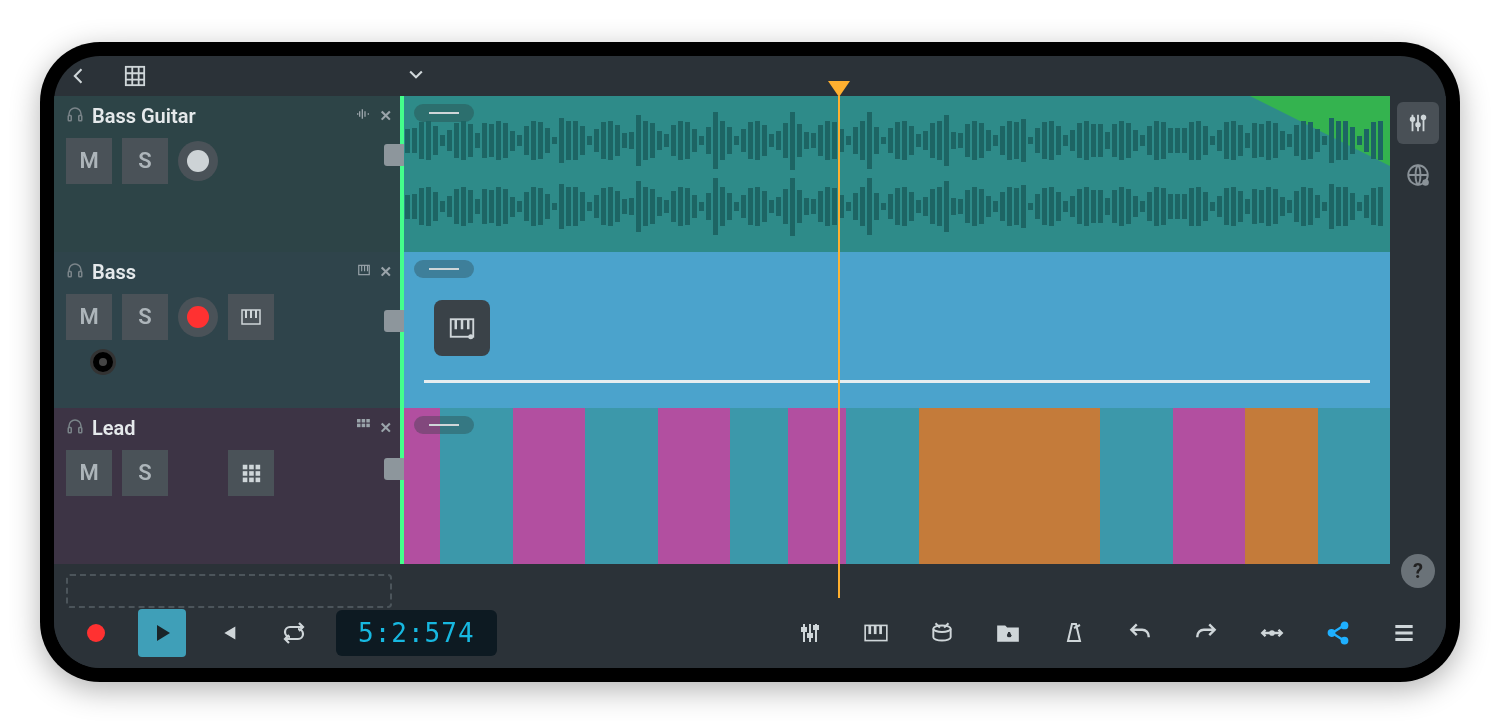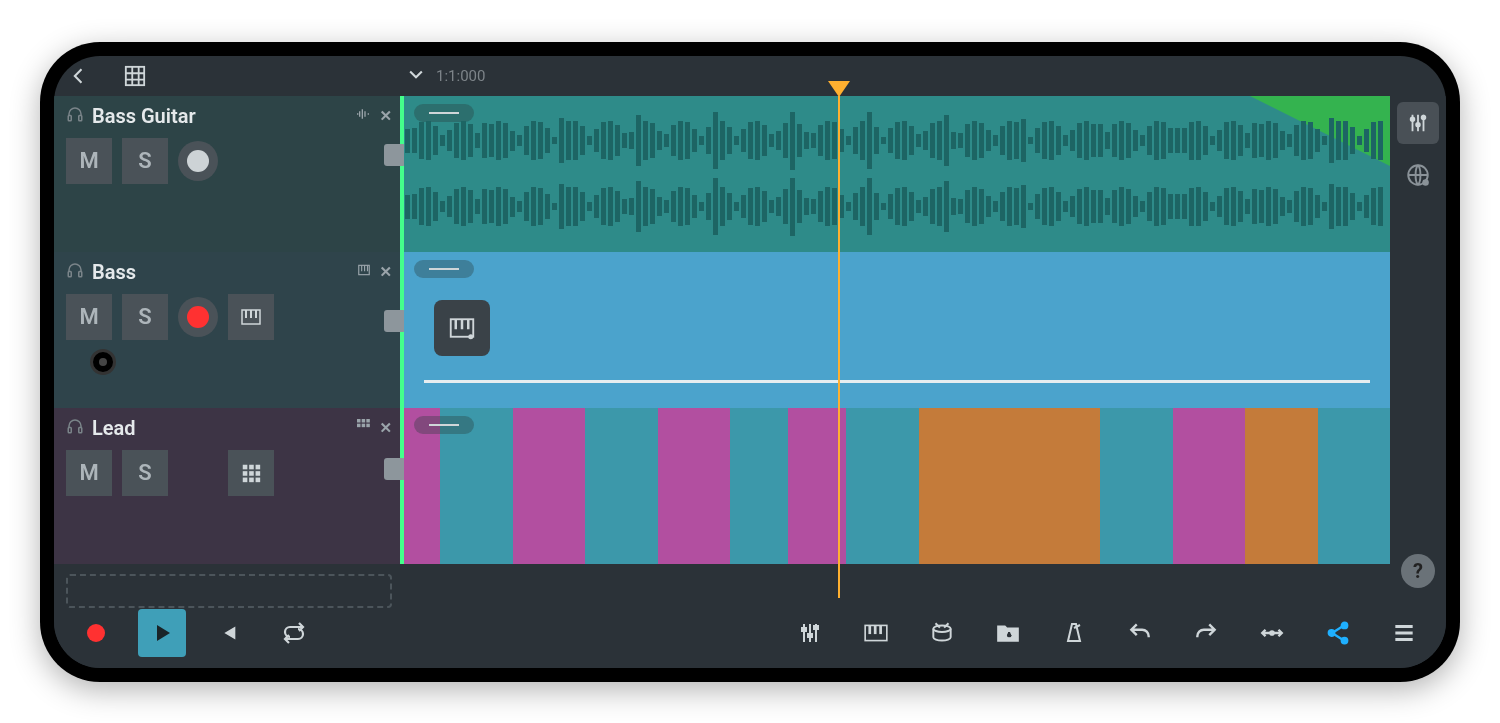--- a/index.html
+++ b/index.html
@@ -319,21 +319,20 @@
           <rect x="2" y="2" width="20" height="20"></rect>
             <path d="M2 9h20M2 16h20M9 2v20M16 2v20"></path>
         </svg>
       </div>
       <div class="chevdown">
         <svg viewBox="0 0 24 24" width="20" height="20" fill="none" stroke="#cfd6d9" stroke-width="2.5">
             <path d="M5 9l7 7 7-7"></path>
           </svg>
       </div>
       <div class="ruler">
-        <span>1:1:000</span>
         <span style="flex:0.3"></span>
       </div>
     </div>
 
     <div class="workspace">
 
       <div class="sidecol">
 
         <div class="track-head guitar">
           <div class="th-row1">
@@ -815,20 +814,21 @@
       <div class="tbtn">
         <svg viewBox="0 0 24 24" width="22" height="22" fill="#cfd6d9">
             <path d="M6 5v14M20 5v14L8 12z"></path>
           </svg>
       </div>
       <div class="tbtn">
         <svg viewBox="0 0 24 24" width="24" height="24" fill="none" stroke="#cfd6d9" stroke-width="2.2">
             <path d="M17 2l4 4-4 4M21 6H8a5 5 0 000 10M7 22l-4-4 4-4M3 18h13a5 5 0 000-10"></path>
           </svg>
       </div>
+      <div class="time-disp">5:2:574</div>
       <div class="gap"></div>
       <div class="tbtn">
         <svg viewBox="0 0 24 24" width="24" height="24" fill="none" stroke="#cfd6d9" stroke-width="2">
             <path d="M6 3v18M12 3v18M18 3v18"></path>
             <rect x="4" y="7" width="4" height="3" fill="#cfd6d9"></rect>
             <rect x="10" y="13" width="4" height="3" fill="#cfd6d9"></rect>
             <rect x="16" y="5" width="4" height="3" fill="#cfd6d9"></rect>
           </svg>
       </div>
       <div class="tbtn">

